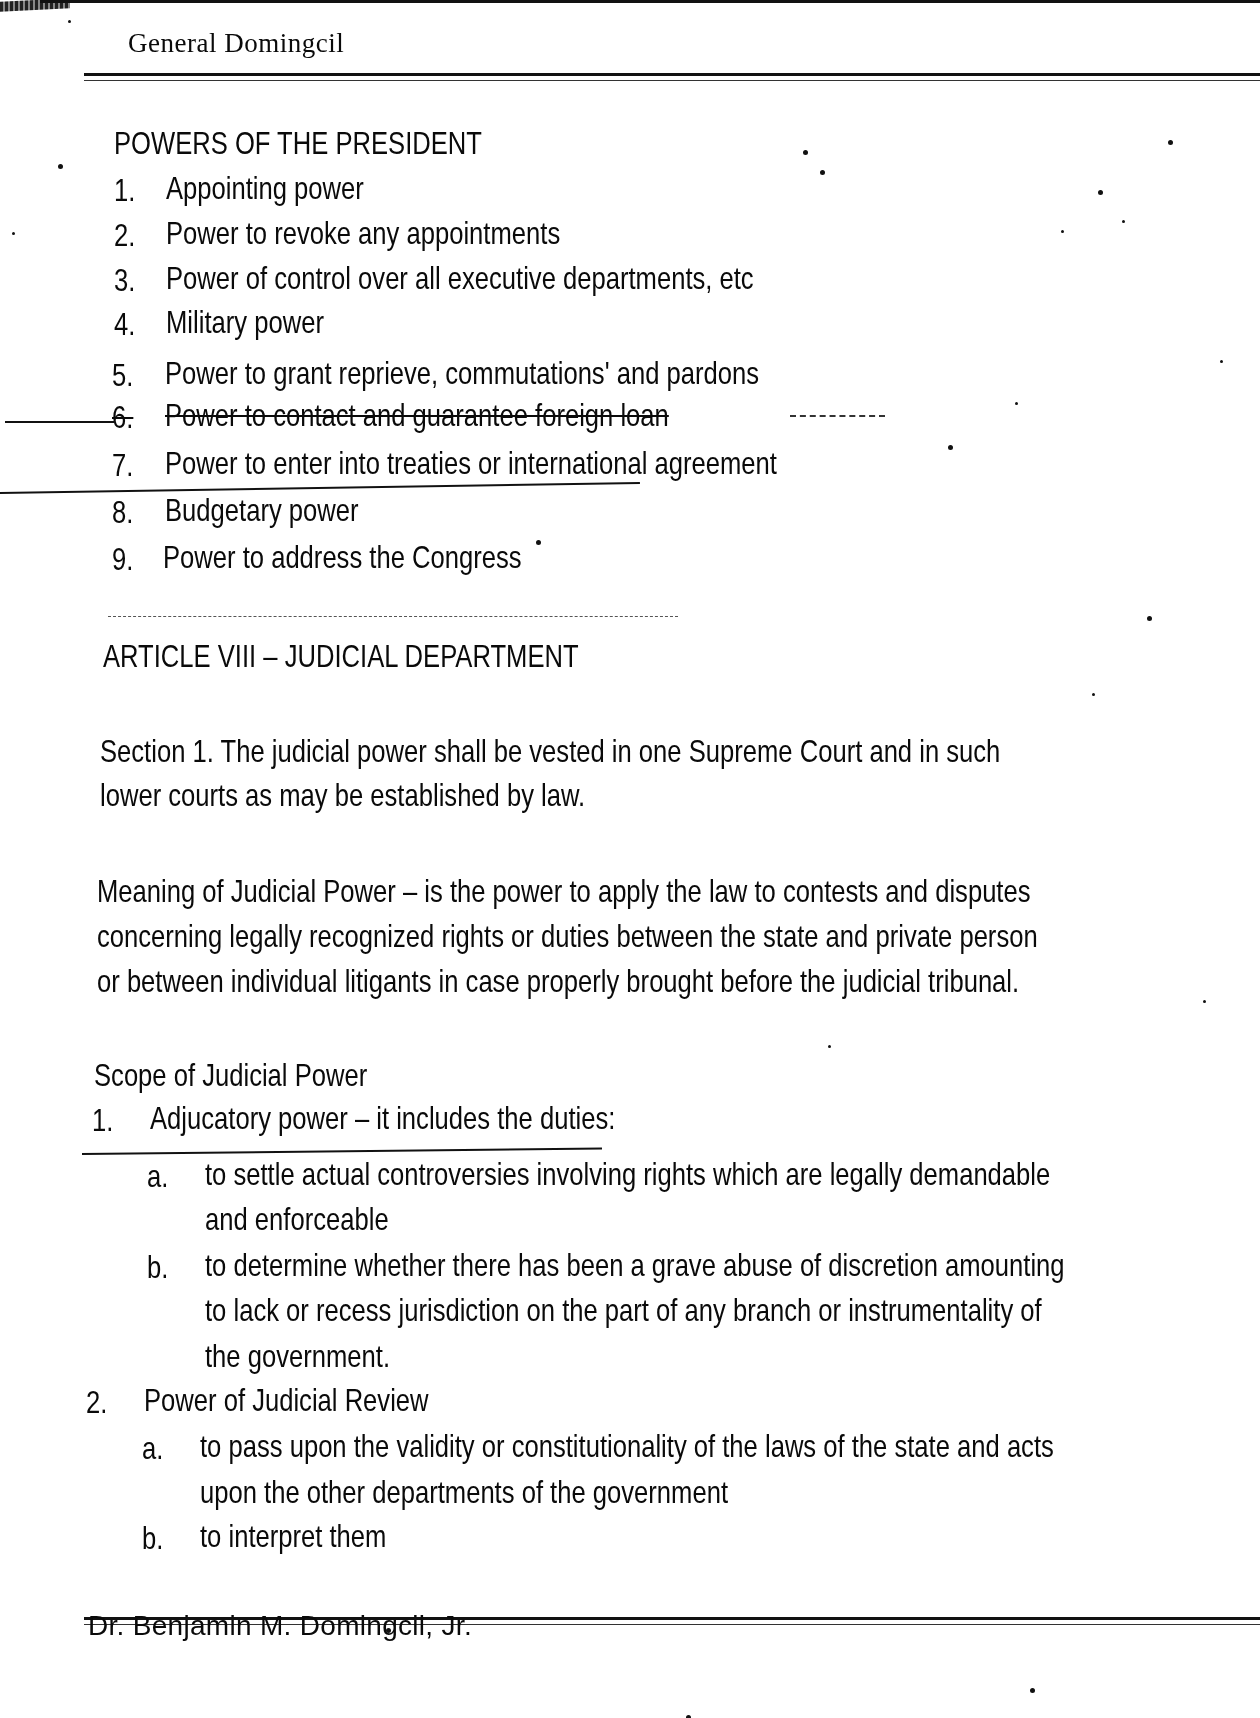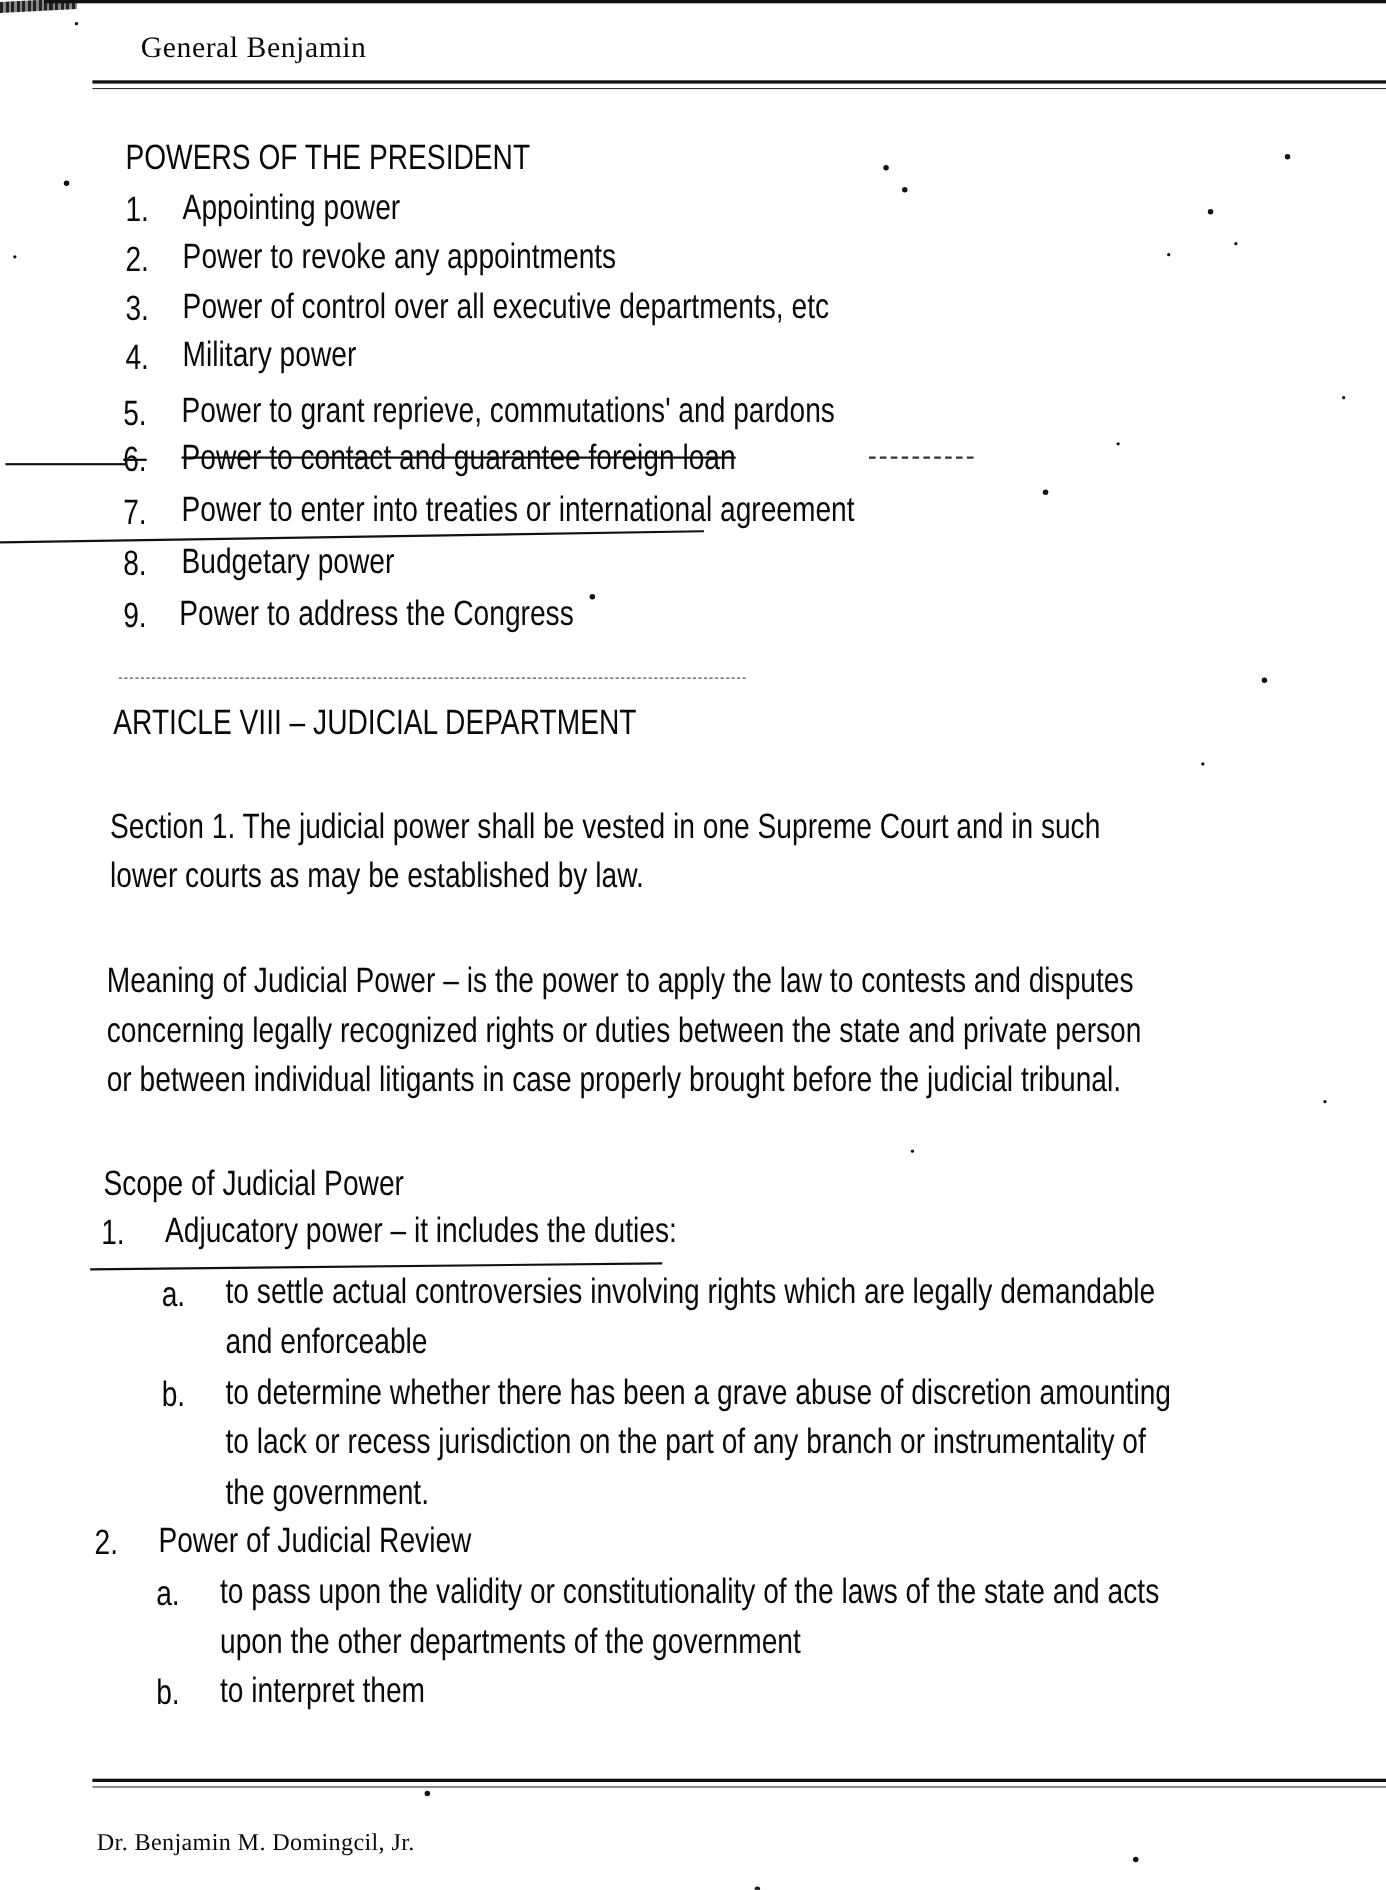--- a/index.html
+++ b/index.html
@@ -20,41 +20,41 @@
     position: absolute; left: 128px; top: 28px;
     font-family: "Liberation Serif", serif; font-size: 27px; letter-spacing: 0.5px;
   }
   .rule {
     position: absolute; left: 84px; right: 0; height: 4px;
     border-top: 3px solid #111; border-bottom: 1px solid #333;
   }
   .rule.top { top: 73px; }
   .rule.bottom { top: 1617px; left: 84px; }
   .footer-author {
-    position: absolute; left: 88px; top: 1662px;
-    font-family: Liberation Serif, serif; font-size: 22px; letter-spacing: 0.3px;
+    position: absolute; left: 88px; top: 1610px;
+    font-family: Liberation Sans, sans-serif; font-size: 28px; letter-spacing: 0.3px;
   }
   .t {
     position: absolute; white-space: nowrap;
     font-size: 32px; transform-origin: left top; transform: scaleX(0.80);
   }
   .num { position: absolute; font-size: 32px; transform-origin: left top; transform: scaleX(0.80); }
   .strike { text-decoration: line-through; text-decoration-thickness: 2px; }
   .hand-line { position: absolute; height: 2px; background: #111; }
   .dash-line { position: absolute; height: 0; border-top: 2px dashed #333; }
   .speck { position: absolute; width: 5px; height: 5px; border-radius: 50%; background: #111; }
   .speck.sm { width: 3px; height: 3px; }
 </style>
 </head>
 <body>
 
 <div class="scan-corner"></div>
 <div class="scan-topline"></div>
 
-<div class="header-title">General Benjamin</div>
+<div class="header-title">General Domingcil</div>
 <div class="rule top"></div>
 
 <div class="t" style="left:114px; top:125px;">POWERS OF THE PRESIDENT</div>
 
 <div>
   <div>
     <span class="num" style="left:114px; top:172px;">1.</span>
     <span class="t" style="left:166px; top:170px;">Appointing power</span>
   </div>
   <div>

